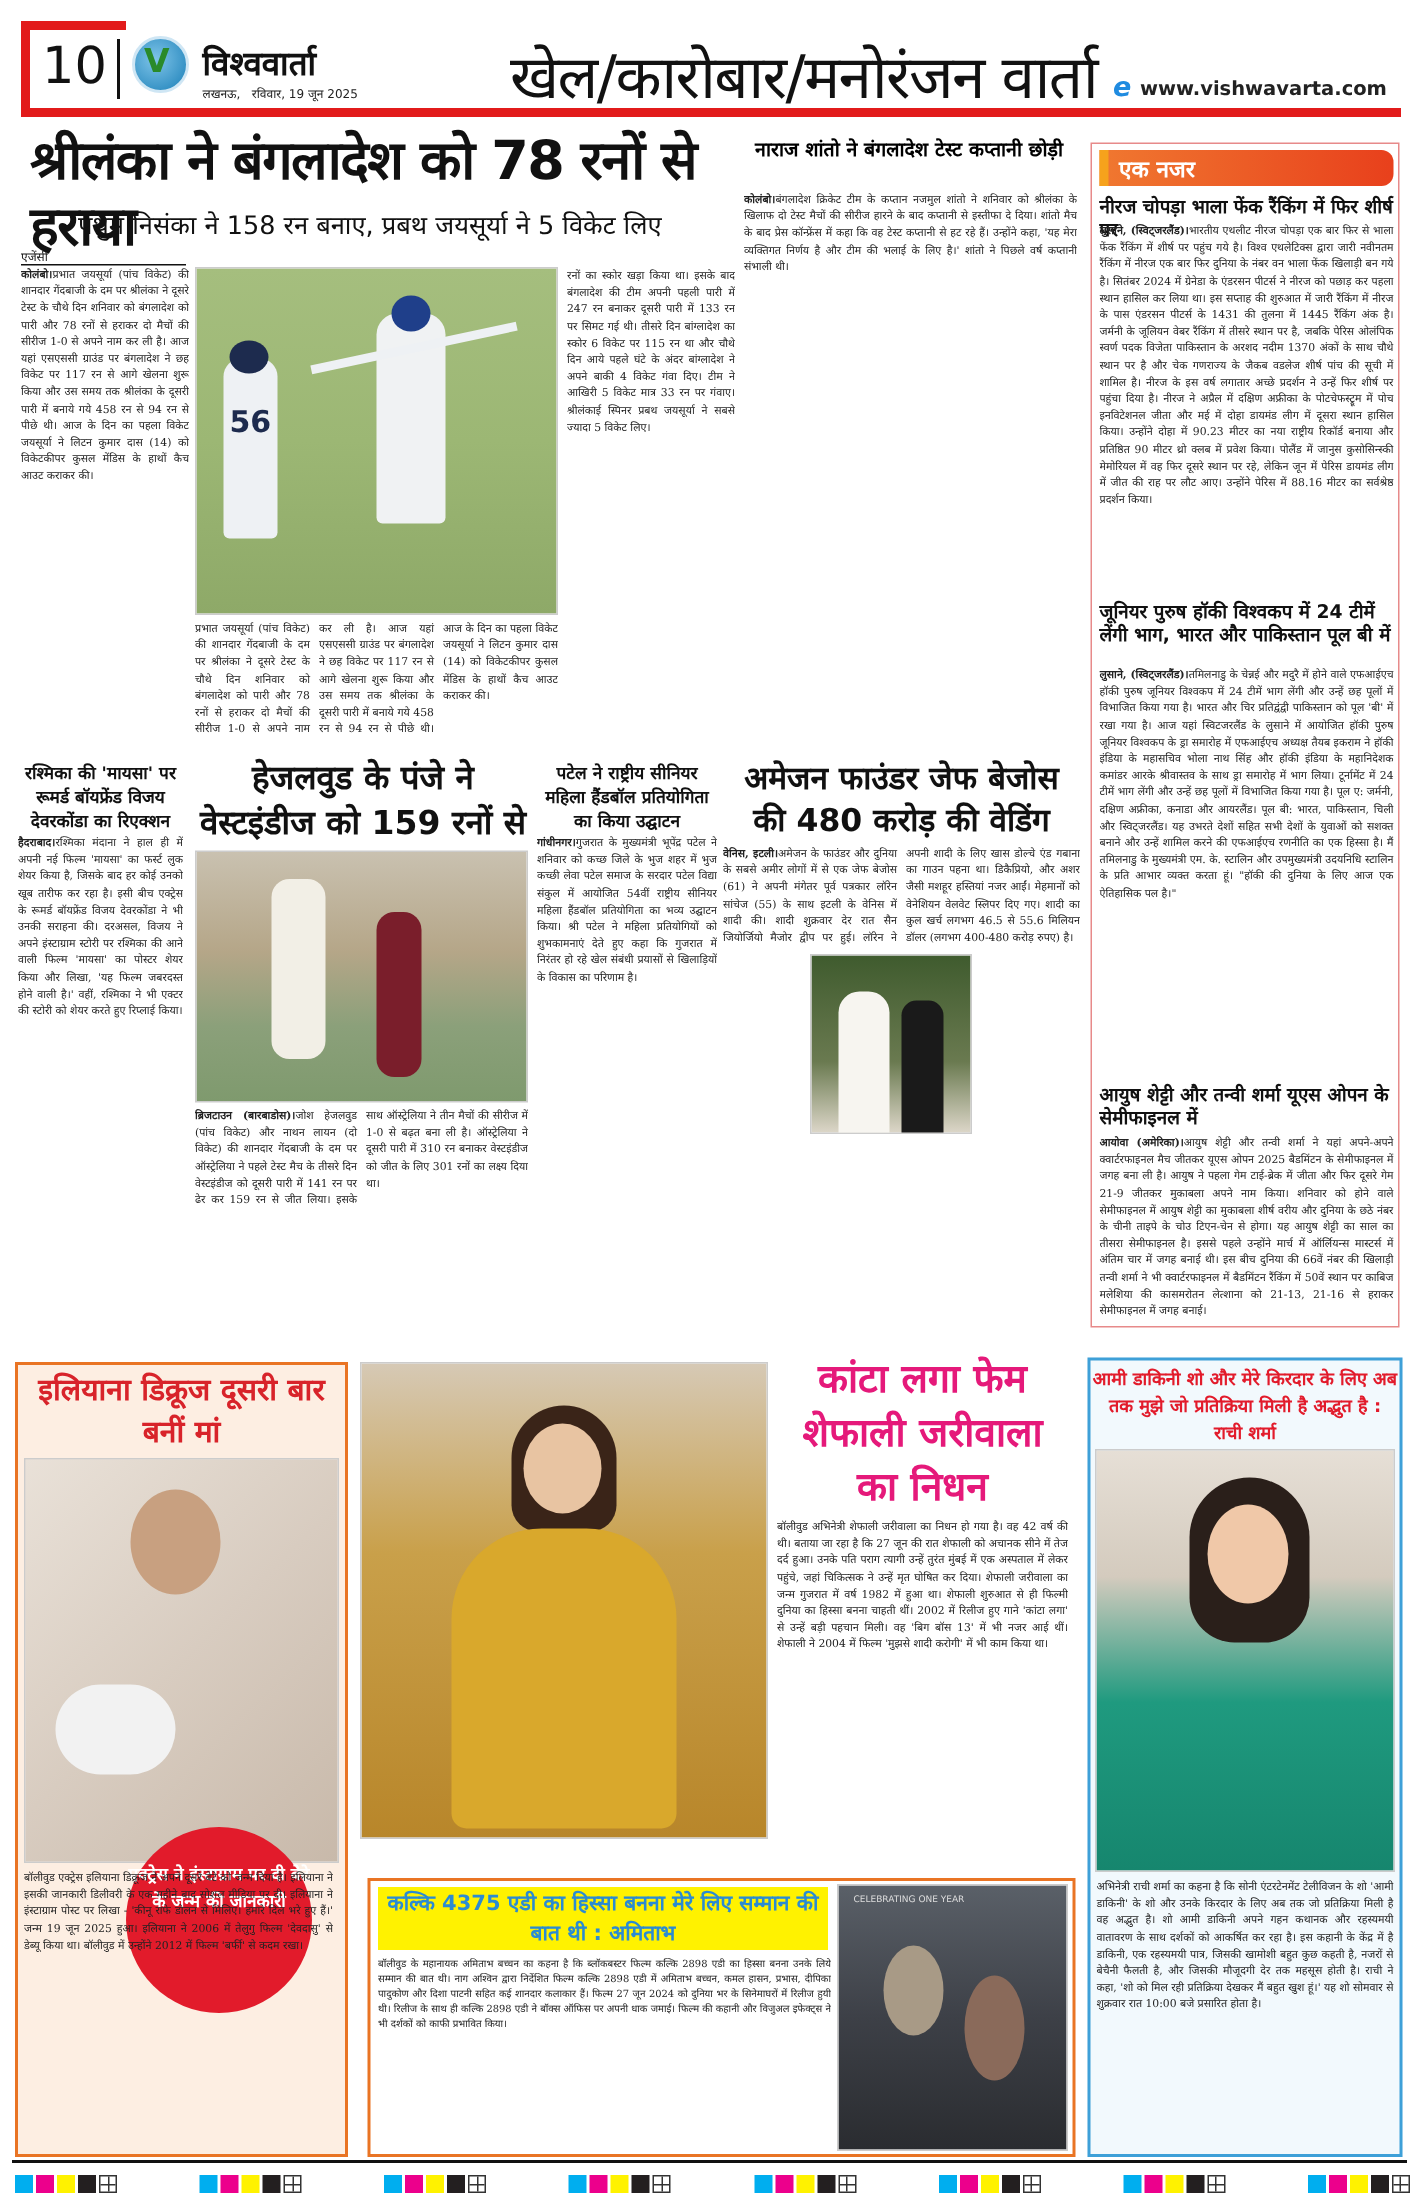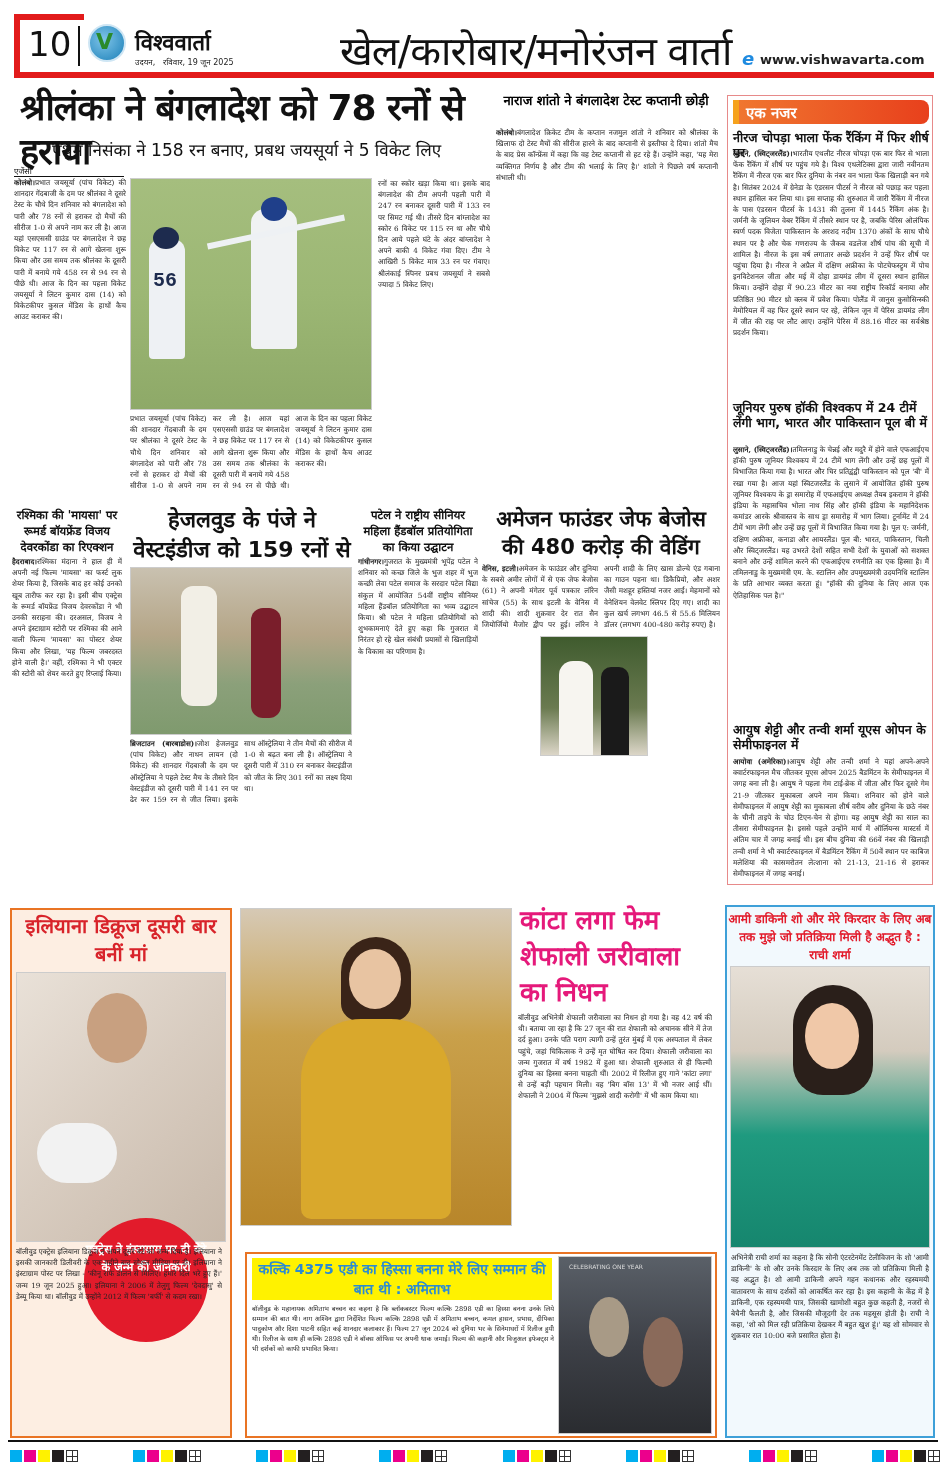--- a/index.html
+++ b/index.html
@@ -33,34 +33,34 @@
 </style>
 </head>
 <body>
 
 <div class="abs masthead-box"></div>
 <div class="abs page-no">10</div>
 <div class="abs vline"></div>
 <div class="abs logo"></div>
 <div class="abs logo-v">V</div>
 <div class="abs brand">विश्ववार्ता</div>
-<div class="abs dateline"><span>उदयन,</span>&nbsp;&nbsp;&nbsp;<span>रविवार, 19 जून 2025</span></div>
+<div class="abs dateline"><span>लखनऊ,</span>&nbsp;&nbsp;&nbsp;<span>रविवार, 19 जून 2025</span></div>
 <div class="abs section-title">खेल/कारोबार/मनोरंजन वार्ता</div>
 <div class="abs web-e">e</div>
 <div class="abs web">www.vishwavarta.com</div>
 <div class="abs red-rule"></div>
 
 <div class="abs headline" style="left:20px;top:86px;width:470px;font-size:36px;line-height:44px;">श्रीलंका ने बंगलादेश को 78 रनों से हराया</div>
 <div class="abs" style="left:52px;top:138px;width:440px;font-size:17px;color:#111;">पथुम निसंका ने 158 रन बनाए, प्रबथ जयसूर्या ने 5 विकेट लिए</div>
 <div class="abs" style="left:14px;top:165px;font-size:8px;font-weight:normal;border-bottom:1px solid #111;width:110px;">एजेंसी</div>
 <div class="abs body-text" style="left:14px;top:177px;width:112px;height:320px;"><b>कोलंबो।</b><span>प्रभात जयसूर्या (पांच विकेट) की शानदार गेंदबाजी के दम पर श्रीलंका ने दूसरे टेस्ट के चौथे दिन शनिवार को बंगलादेश को पारी और 78 रनों से हराकर दो मैचों की सीरीज 1-0 से अपने नाम कर ली है। आज यहां एसएससी ग्राउंड पर बंगलादेश ने छह विकेट पर 117 रन से आगे खेलना शुरू किया और उस समय तक श्रीलंका के दूसरी पारी में बनाये गये 458 रन से 94 रन से पीछे थी। आज के दिन का पहला विकेट जयसूर्या ने लिटन कुमार दास (14) को विकेटकीपर कुसल मेंडिस के हाथों कैच आउट कराकर की।</span></div>
 <div class="abs photo" style="left:130px;top:178px;width:242px;height:232px;background:linear-gradient(180deg,#a5be7e 0%,#9cb774 50%,#8ea968 100%);">
   <div style="position:absolute;left:18px;top:60px;width:36px;height:120px;background:#eef1f4;border-radius:12px 12px 4px 4px;"></div>
   <div style="position:absolute;left:22px;top:48px;width:26px;height:22px;background:#1d2b4e;border-radius:50%;"></div>
-  <div style="position:absolute;left:22px;top:90px;font-size:20px;font-weight:bold;color:#1d2b4e;font-family:Liberation Mono, monospace;">56</div>
+  <div style="position:absolute;left:22px;top:90px;font-size:20px;font-weight:bold;color:#1d2b4e;">56</div>
   <div style="position:absolute;left:120px;top:30px;width:46px;height:140px;background:#f0f2f3;border-radius:14px 14px 4px 4px;"></div>
   <div style="position:absolute;left:130px;top:18px;width:26px;height:24px;background:#1f3f8a;border-radius:50%;"></div>
   <div style="position:absolute;left:75px;top:50px;width:140px;height:6px;background:#eef1f4;transform:rotate(-12deg);"></div>
 </div>
 <div class="abs body-text" style="left:130px;top:413px;width:242px;height:84px;column-count:3;column-gap:6px;">प्रभात जयसूर्या (पांच विकेट) की शानदार गेंदबाजी के दम पर श्रीलंका ने दूसरे टेस्ट के चौथे दिन शनिवार को बंगलादेश को पारी और 78 रनों से हराकर दो मैचों की सीरीज 1-0 से अपने नाम कर ली है। आज यहां एसएससी ग्राउंड पर बंगलादेश ने छह विकेट पर 117 रन से आगे खेलना शुरू किया और उस समय तक श्रीलंका के दूसरी पारी में बनाये गये 458 रन से 94 रन से पीछे थी। आज के दिन का पहला विकेट जयसूर्या ने लिटन कुमार दास (14) को विकेटकीपर कुसल मेंडिस के हाथों कैच आउट कराकर की।</div>
 <div class="abs body-text" style="left:378px;top:178px;width:112px;height:319px;">रनों का स्कोर खड़ा किया था। इसके बाद बंगलादेश की टीम अपनी पहली पारी में 247 रन बनाकर दूसरी पारी में 133 रन पर सिमट गई थी। तीसरे दिन बांग्लादेश का स्कोर 6 विकेट पर 115 रन था और चौथे दिन आये पहले घंटे के अंदर बांग्लादेश ने अपने बाकी 4 विकेट गंवा दिए। टीम ने आखिरी 5 विकेट मात्र 33 रन पर गंवाए। श्रीलंकाई स्पिनर प्रबथ जयसूर्या ने सबसे ज्यादा 5 विकेट लिए।</div>
 
 <div class="abs" style="left:492px;top:92px;width:228px;text-align:center;font-size:13px;line-height:17px;font-weight:bold;color:#000000;">नाराज शांतो ने बंगलादेश टेस्ट कप्तानी छोड़ी</div>
 <div class="abs body-text" style="left:496px;top:127px;width:222px;height:370px;"><b>कोलंबो।</b><span>बंगलादेश क्रिकेट टीम के कप्तान नजमुल शांतो ने शनिवार को श्रीलंका के खिलाफ दो टेस्ट मैचों की सीरीज हारने के बाद कप्तानी से इस्तीफा दे दिया। शांतो मैच के बाद प्रेस कॉन्फ्रेंस में कहा कि वह टेस्ट कप्तानी से हट रहे हैं। उन्होंने कहा, 'यह मेरा व्यक्तिगत निर्णय है और टीम की भलाई के लिए है।' शांतो ने पिछले वर्ष कप्तानी संभाली थी।</span></div>
 
@@ -103,21 +103,21 @@
 </div>
 <div class="abs badge">एक्ट्रेस ने इंस्टाग्राम पर दी बेटे के जन्म की जानकारी</div>
 <div class="abs body-text" style="left:16px;top:1246px;width:206px;height:188px;">बॉलीवुड एक्ट्रेस इलियाना डिक्रूज ने अपने दूसरे बेटे को जन्म दिया है। इलियाना ने इसकी जानकारी डिलीवरी के एक महीने बाद सोशल मीडिया पर दी। इलियाना ने इंस्टाग्राम पोस्ट पर लिखा - 'कीनू राफे डोलन से मिलिए। हमारे दिल भरे हुए हैं।' जन्म 19 जून 2025 हुआ। इलियाना ने 2006 में तेलुगु फिल्म 'देवदासु' से डेब्यू किया था। बॉलीवुड में उन्होंने 2012 में फिल्म 'बर्फी' से कदम रखा।</div>
 
 <div class="abs photo" style="left:240px;top:908px;width:272px;height:318px;background:linear-gradient(180deg,#d6c9b5 0%,#c9a04a 40%,#b8862a 100%);">
   <div style="position:absolute;left:100px;top:28px;width:70px;height:84px;background:#3a2418;border-radius:40px 40px 20px 20px;"></div>
   <div style="position:absolute;left:108px;top:40px;width:52px;height:60px;background:#e8c4a2;border-radius:50%;"></div>
   <div style="position:absolute;left:60px;top:110px;width:150px;height:200px;background:#d9a82c;border-radius:60px 60px 10px 10px;"></div>
 </div>
 
-<div class="abs" style="left:520px;top:902px;width:190px;font-size:26px;line-height:36px;font-weight:bold;color:#e5197a;">कांटा लगा फेम शेफाली जरीवाला का निधन</div>
+<div class="abs" style="left:520px;top:902px;width:190px;text-align:center;font-size:26px;line-height:36px;font-weight:bold;color:#e5197a;">कांटा लगा फेम शेफाली जरीवाला का निधन</div>
 <div class="abs body-text" style="left:518px;top:1012px;width:194px;height:212px;">बॉलीवुड अभिनेत्री शेफाली जरीवाला का निधन हो गया है। वह 42 वर्ष की थी। बताया जा रहा है कि 27 जून की रात शेफाली को अचानक सीने में तेज दर्द हुआ। उनके पति पराग त्यागी उन्हें तुरंत मुंबई में एक अस्पताल में लेकर पहुंचे, जहां चिकित्सक ने उन्हें मृत घोषित कर दिया। शेफाली जरीवाला का जन्म गुजरात में वर्ष 1982 में हुआ था। शेफाली शुरुआत से ही फिल्मी दुनिया का हिस्सा बनना चाहती थीं। 2002 में रिलीज हुए गाने 'कांटा लगा' से उन्हें बड़ी पहचान मिली। वह 'बिग बॉस 13' में भी नजर आई थीं। शेफाली ने 2004 में फिल्म 'मुझसे शादी करोगी' में भी काम किया था।</div>
 
 <div class="abs orange-box" style="left:245px;top:1252px;width:472px;height:186px;background:#fff;"></div>
 <div class="abs" style="left:252px;top:1258px;width:300px;height:42px;background:#fff200;color:#2b8bd2;text-align:center;font-size:14px;line-height:20px;font-weight:bold;padding-top:1px;">कल्कि 4375 एडी का हिस्सा बनना मेरे लिए सम्मान की बात थी : अमिताभ</div>
 <div class="abs body-text" style="left:252px;top:1304px;width:302px;height:130px;font-size:6.6px;line-height:10px;">बॉलीवुड के महानायक अमिताभ बच्चन का कहना है कि ब्लॉकबस्टर फिल्म कल्कि 2898 एडी का हिस्सा बनना उनके लिये सम्मान की बात थी। नाग अश्विन द्वारा निर्देशित फिल्म कल्कि 2898 एडी में अमिताभ बच्चन, कमल हासन, प्रभास, दीपिका पादुकोण और दिशा पाटनी सहित कई शानदार कलाकार हैं। फिल्म 27 जून 2024 को दुनिया भर के सिनेमाघरों में रिलीज हुयी थी। रिलीज के साथ ही कल्कि 2898 एडी ने बॉक्स ऑफिस पर अपनी धाक जमाई। फिल्म की कहानी और विजुअल इफेक्ट्स ने भी दर्शकों को काफी प्रभावित किया।</div>
 <div class="abs photo" style="left:558px;top:1256px;width:154px;height:178px;background:linear-gradient(180deg,#5a6068 0%,#3d4047 50%,#2a2c30 100%);">
   <div style="position:absolute;left:10px;top:6px;font-size:6px;color:#ddd;">CELEBRATING ONE YEAR</div>
   <div style="position:absolute;left:30px;top:40px;width:40px;height:60px;background:#a89a86;border-radius:50%;"></div>
   <div style="position:absolute;left:84px;top:60px;width:40px;height:70px;background:#8a6a5a;border-radius:50%;"></div>
 </div>

